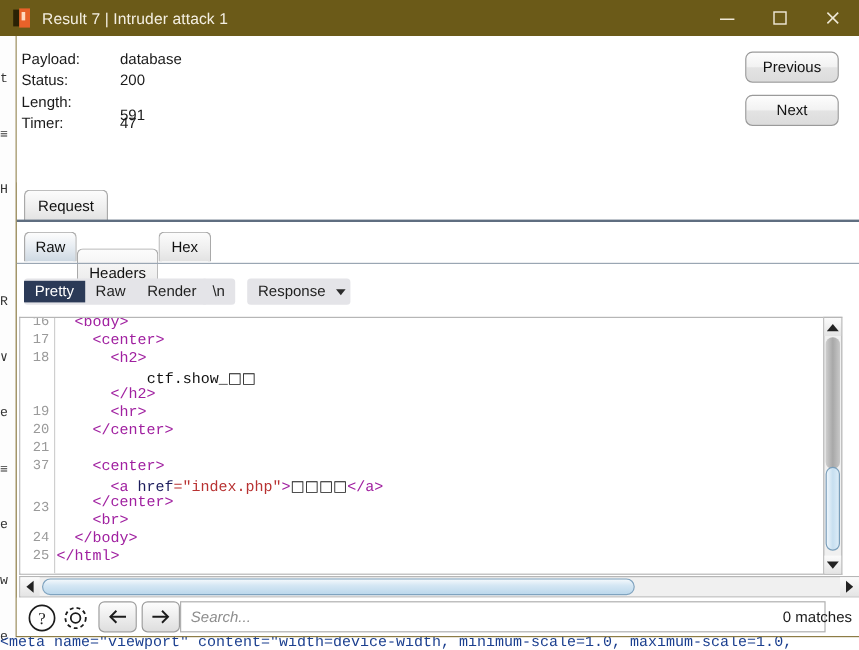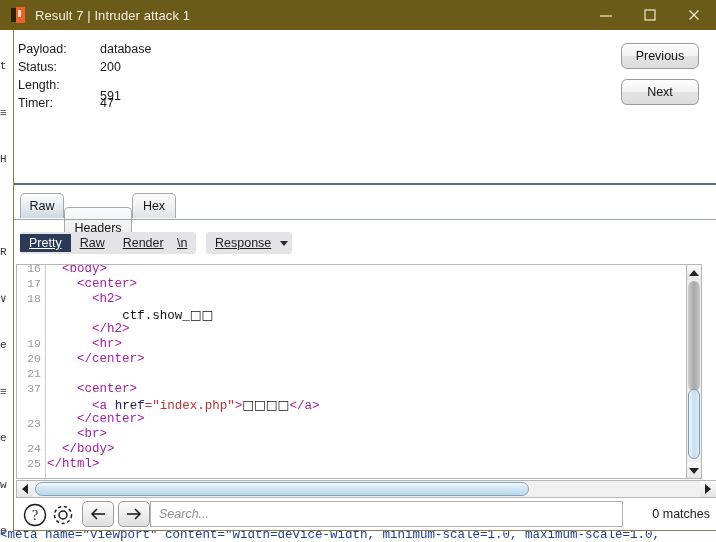--- a/index.html
+++ b/index.html
@@ -186,21 +186,20 @@
     background: #e4e4e8;
     border-radius: 3px;
     overflow: hidden;
   }
   .seg-item {
     height: 18px;
     padding: 0 9px;
     display: flex; align-items: center; justify-content: center;
     color: #1e1e1e;
     cursor: default;
-    text-decoration: underline;
   }
   .seg-item.on {
     background: #2b3a57;
     color: #ffffff;
   }
   .chev {
     margin-left: 5px;
     width: 0; height: 0;
     border-left: 4.5px solid transparent;
     border-right: 4.5px solid transparent;
@@ -335,21 +334,21 @@
     border: 1px solid #9c9c9c;
     border-radius: 5px;
     background: linear-gradient(to bottom,#fdfdfd,#ececec 55%,#dedede);
     display: flex; align-items: center; justify-content: center;
     box-sizing: border-box;
     cursor: default;
   }
   #searchbox {
     position: absolute;
     left: 136px; top: 3px;
-    width: 473px; height: 26px;
+    width: 538px; height: 26px;
     border: 1px solid #b0b0b0;
     background: #ffffff;
     box-sizing: border-box;
     display: flex; align-items: center;
   }
   #searchbox input {
     border: none; outline: none;
     width: 100%;
     padding: 0 8px;
     font-family: "Liberation Sans", sans-serif;
@@ -428,20 +427,21 @@
     <div class="info-row info-label" style="top:48px">Length:</div>
     <div class="info-row info-value" style="top:59px">591</div>
     <div class="info-row info-label" style="top:66px">Timer:</div>
     <div class="info-row info-value" style="top:66px">47</div>
 
     <div class="rbtn" style="left:607px; top:13px">Previous</div>
     <div class="rbtn" style="left:607px; top:49px">Next</div>
   </div>
 
   <div class="tabstrip" style="top:152px; height:32px">
+    <div class="tab" style="left:6px;  top:6px; width:70px; height:26px">Request</div>
   </div>
   <div class="tabline" style="left:0; top:183px; width:702px;"></div>
 
   <div class="tabstrip" style="top:190px; height:30px">
     <div class="tab sel" style="left:6px;   top:3px; width:44px; height:25px">Raw</div>
     <div class="tab" style="left:50px;  top:17px; width:68px; height:41px">Headers</div>
     <div class="tab" style="left:118px; top:3px; width:44px; height:25px">Hex</div>
   </div>
   <div class="tabline thin" style="left:0; top:219px; width:702px;"></div>
 

